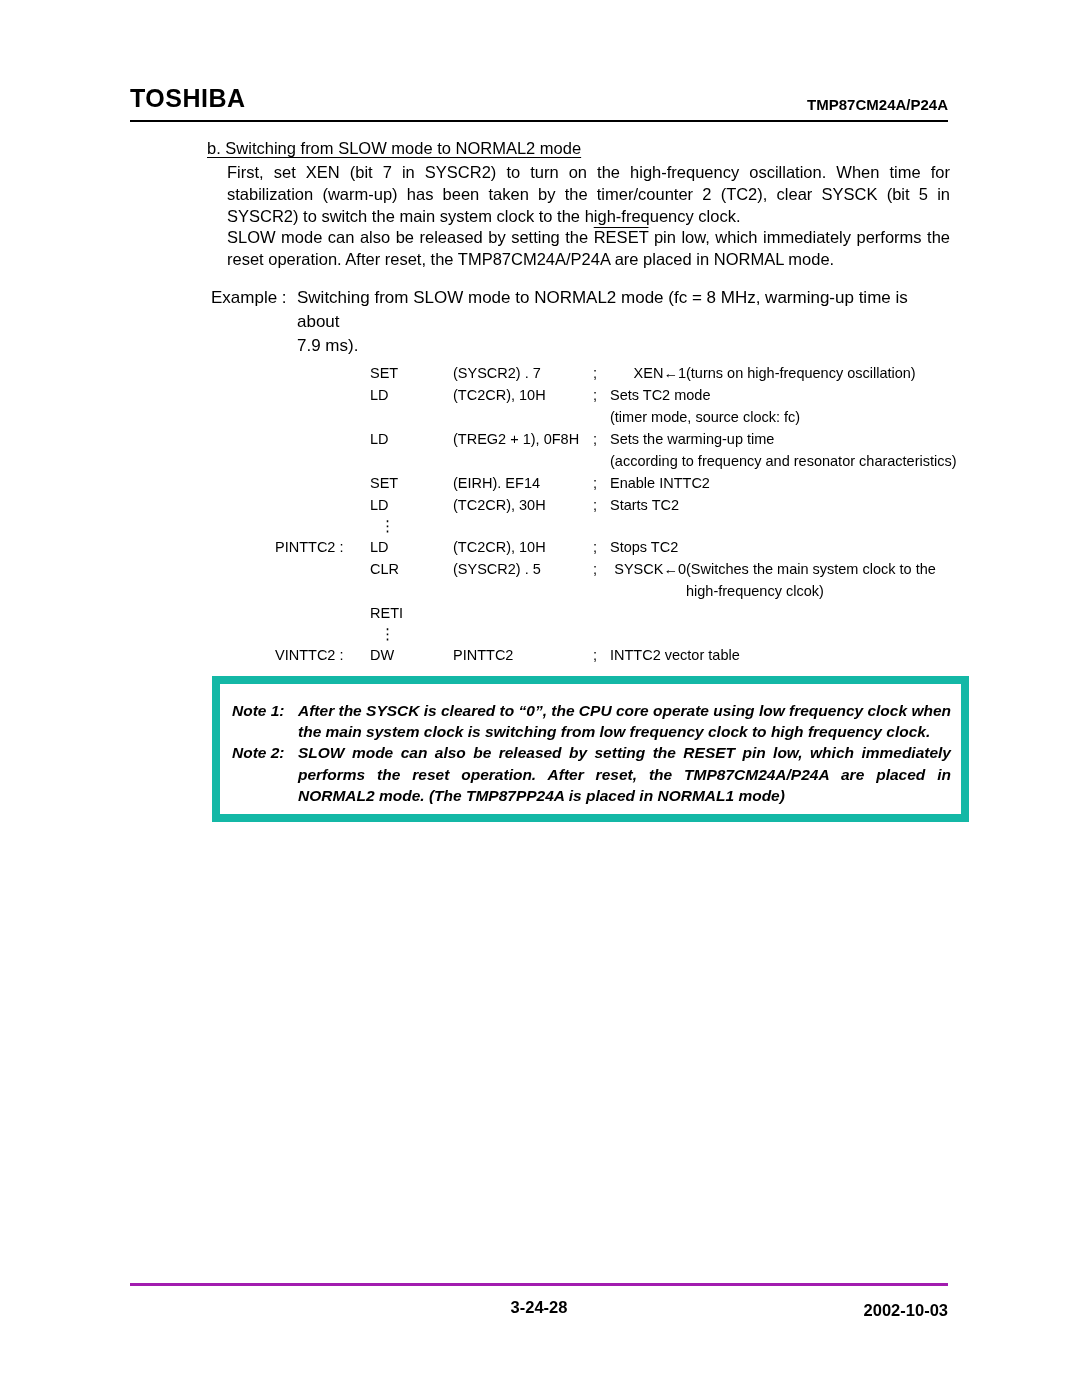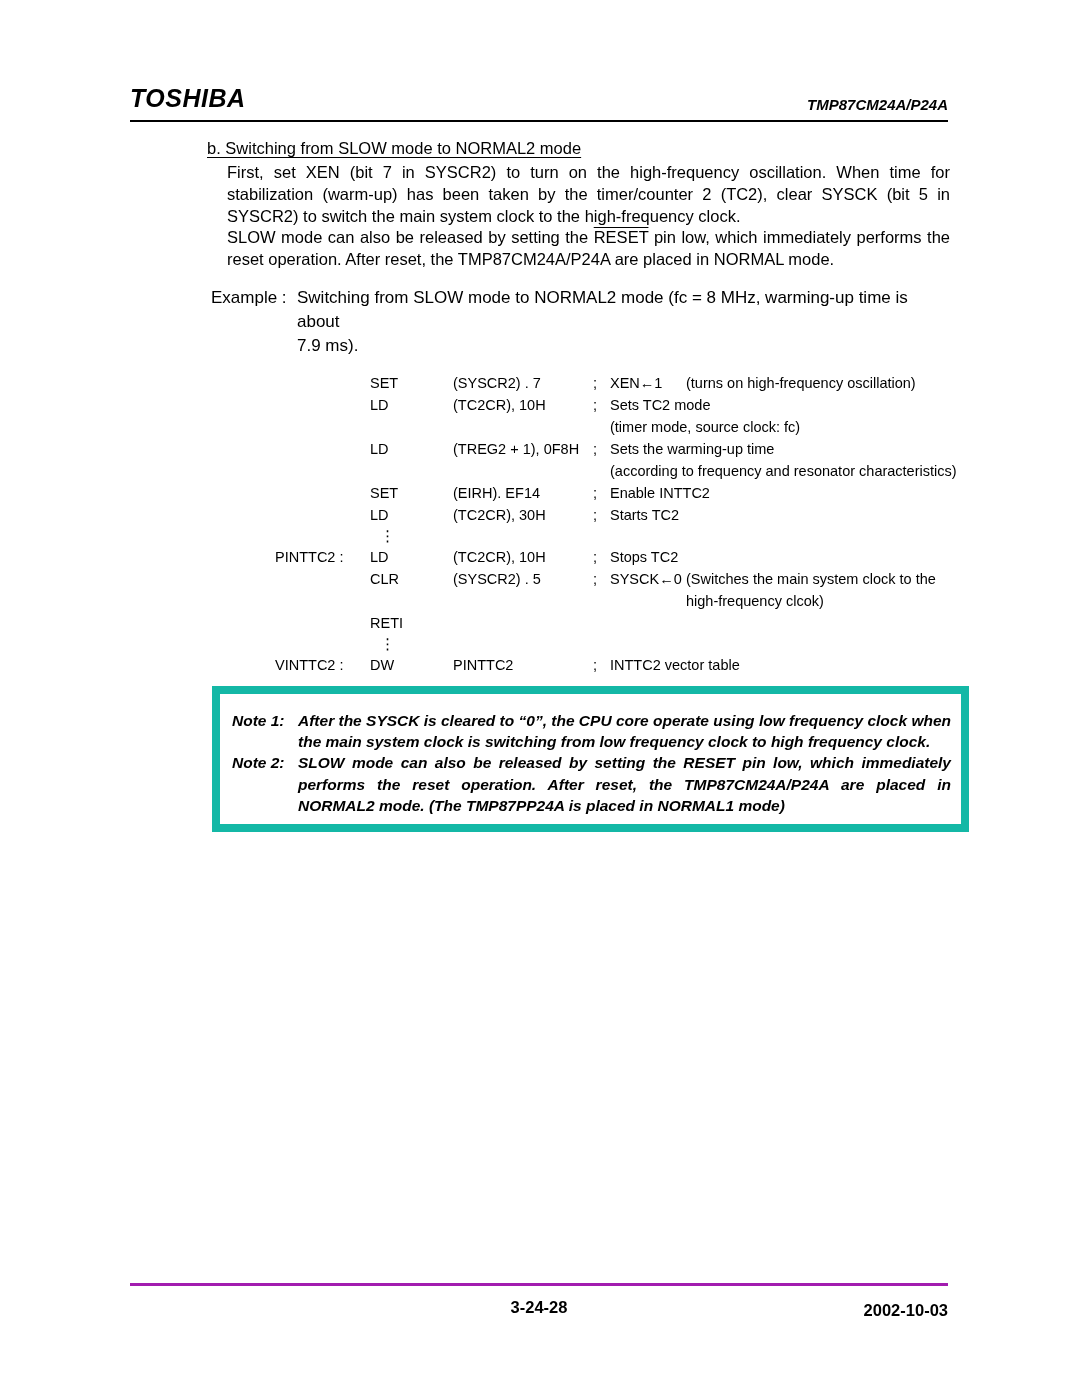--- a/index.html
+++ b/index.html
@@ -4,43 +4,43 @@
 <style>
   html,body{margin:0;padding:0;background:#ffffff;}
   .page{
     width:1080px;height:1397px;position:relative;background:#ffffff;
     font-family:"Liberation Sans",sans-serif;color:#000;overflow:hidden;
   }
   
   .header{
     position:absolute;left:130px;width:818px;top:84px;
     display:flex;justify-content:space-between;align-items:flex-end;
-    border-bottom:2.5px solid #000;padding-bottom:7px;font-style:italic;
+    border-bottom:2.5px solid #000;padding-bottom:7px;
   }
   .brand{font-size:25px;font-weight:bold;letter-spacing:0.5px;}
   .part{font-size:15px;font-weight:bold;}
   
   .main{position:absolute;left:130px;width:818px;top:139px;}
   .heading{
     margin-left:77px;font-size:16.5px;
     text-decoration:underline;text-underline-offset:3px;margin-bottom:4px;
   }
   .para{margin:0 0 0 97px;width:723px;text-align:justify;font-size:16.5px;line-height:21.8px;}
   .overline{text-decoration:overline;}
   
   .example{display:flex;margin-left:81px;margin-top:15px;font-size:17px;line-height:24px;}
   .ex-label{width:86px;flex:none;}
   
-  .code{margin-left:145px;margin-top:14px;font-size:14.5px;line-height:22px;}
+  .code{margin-left:145px;margin-top:4px;font-size:14.5px;line-height:22px;}
   .crow{display:flex;white-space:nowrap;}
   .c-label{width:95px;flex:none;}
   .c-mn{width:83px;flex:none;}
   .c-op{width:140px;flex:none;}
   .c-semi{width:17px;flex:none;}
-  .c-c1.fixed{width:76px;flex:none;}
+  .c-c1.fixed{width:76px;flex:none;text-align:right;}
   .crow.dots{line-height:20px;}
   .crow.dots .c-mn{padding-left:10px;font-size:15px;}
   
   .notebox{
     margin-left:82px;margin-top:10px;width:719px;
     border:8px solid #14b8a6;padding:16px 10px 8px 12px;
   }
   .note{display:flex;font-style:italic;font-weight:bold;font-size:15.5px;line-height:21.2px;}
   .note-label{width:66px;flex:none;}
   .note-text{flex:1;text-align:justify;}

